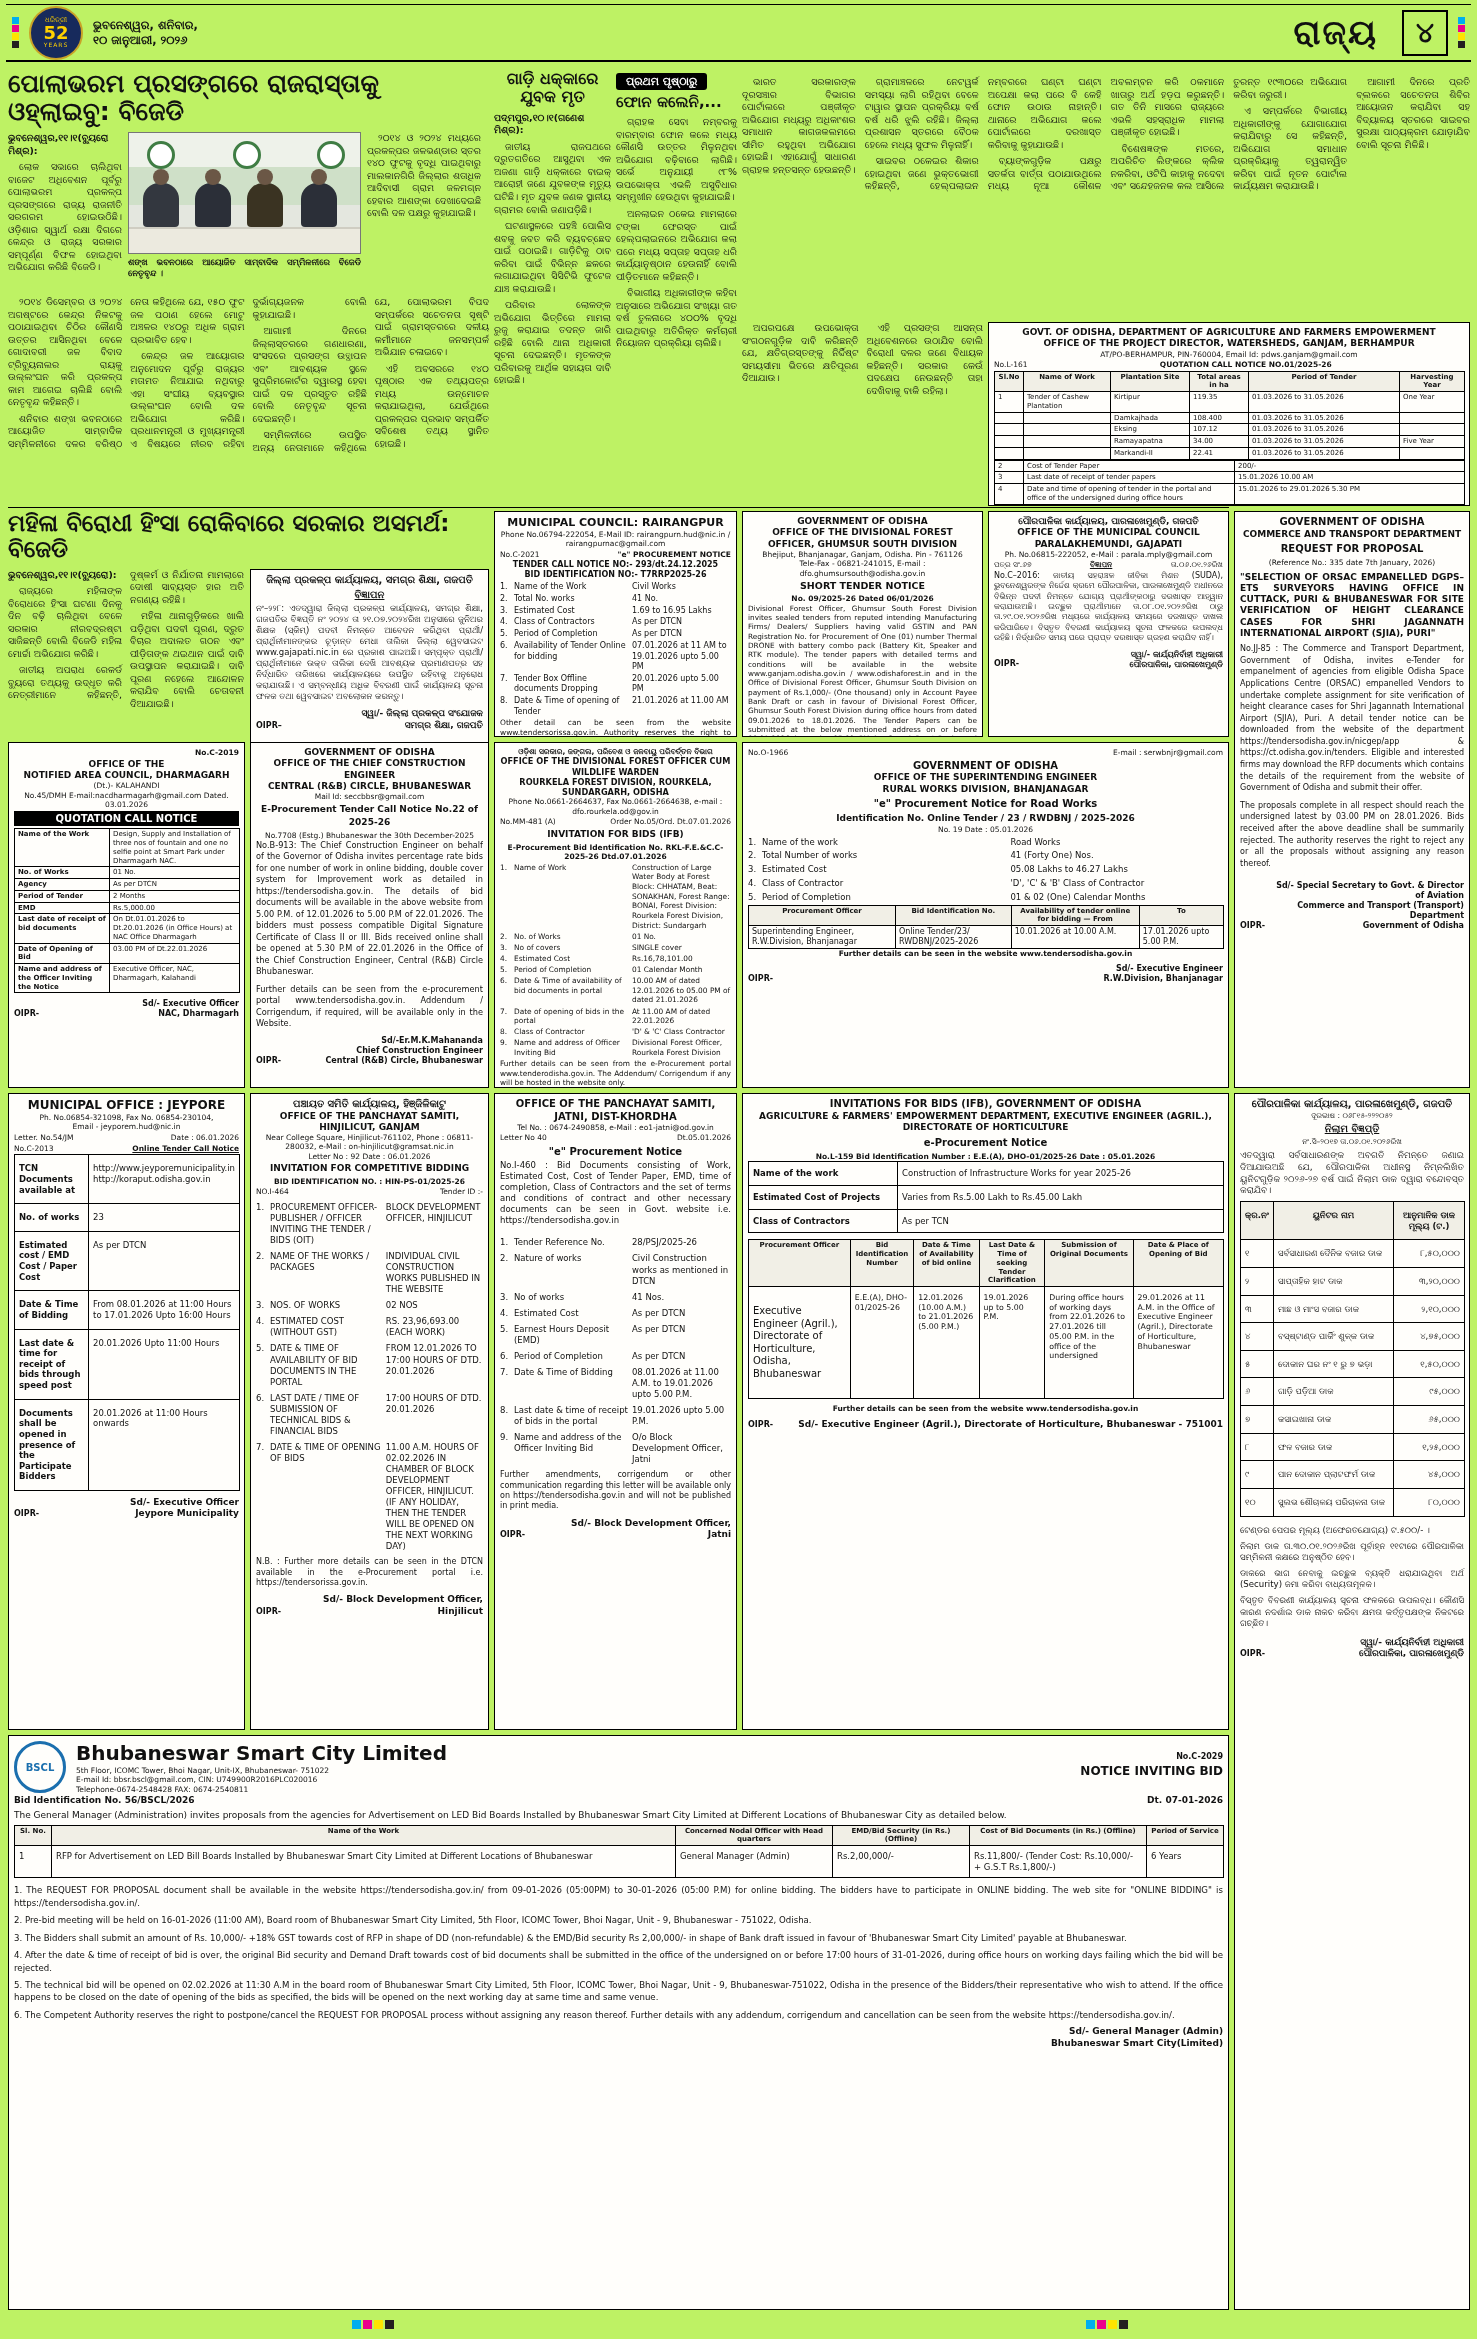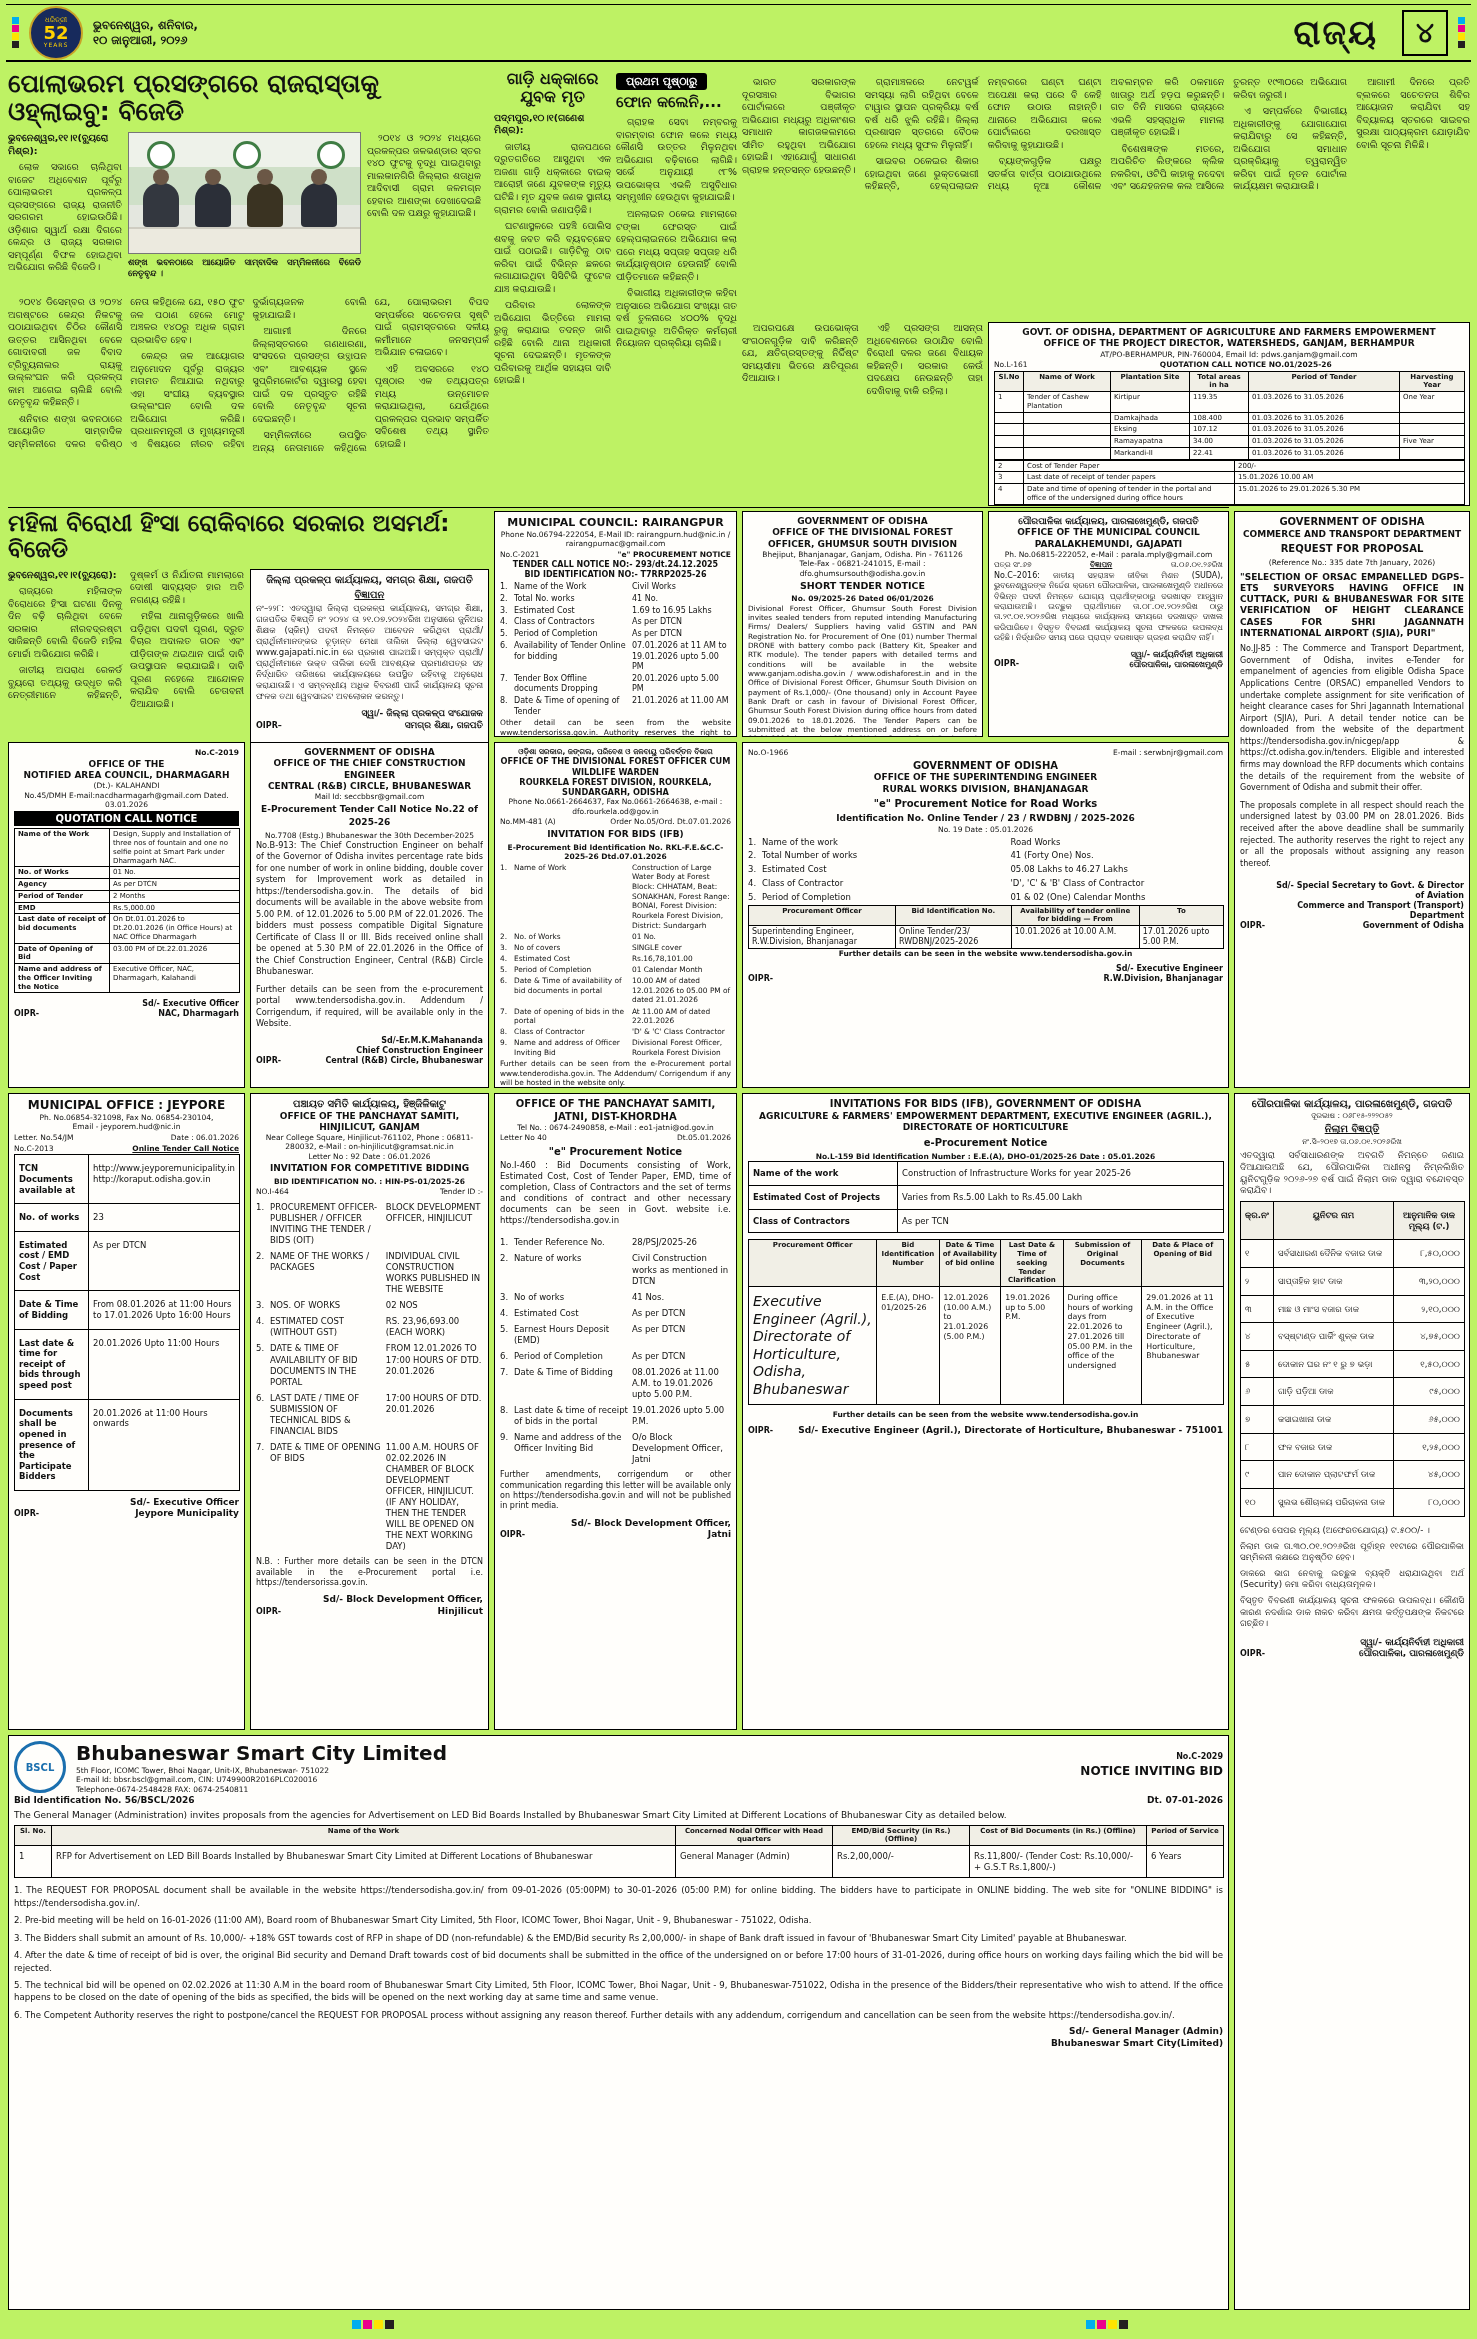--- a/index.html
+++ b/index.html
@@ -885,21 +885,21 @@
     <div class="dt">
       <div class="dtr">
         <div class="dtc dth">Procurement Officer</div>
         <div class="dtc dth">Bid Identification Number</div>
         <div class="dtc dth">Date &amp; Time of Availability of bid online</div>
         <div class="dtc dth">Last Date &amp; Time of seeking Tender Clarification</div>
         <div class="dtc dth">Submission of Original Documents</div>
         <div class="dtc dth">Date &amp; Place of Opening of Bid</div>
       </div>
       <div class="dtr">
-        <div class="dtc" style="font-size:14px;padding:6px 4px;font-style:italic;">Executive Engineer (Agril.), Directorate of Horticulture, Odisha, Bhubaneswar</div>
+        <div class="dtc" style="font-size:10px;padding:18px 4px;">Executive Engineer (Agril.), Directorate of Horticulture, Odisha, Bhubaneswar</div>
         <div class="dtc" style="font-size:7.8px;padding:6px 4px;">E.E.(A), DHO-01/2025-26</div>
         <div class="dtc" style="font-size:7.8px;padding:6px 4px;">12.01.2026 (10.00 A.M.) to 21.01.2026 (5.00 P.M.)</div>
         <div class="dtc" style="font-size:7.8px;padding:6px 4px;">19.01.2026 up to 5.00 P.M.</div>
         <div class="dtc" style="font-size:7.8px;padding:6px 4px;">During office hours of working days from 22.01.2026 to 27.01.2026 till 05.00 P.M. in the office of the undersigned</div>
         <div class="dtc" style="font-size:7.8px;padding:6px 4px;">29.01.2026 at 11 A.M. in the Office of Executive Engineer (Agril.), Directorate of Horticulture, Bhubaneswar</div>
       </div>
     </div>
     <div class="h2 bold" style="margin-top:5px;">Further details can be seen from the website www.tendersodisha.gov.in</div>
     <div class="foot">
       <span class="oipr">OIPR-</span>

